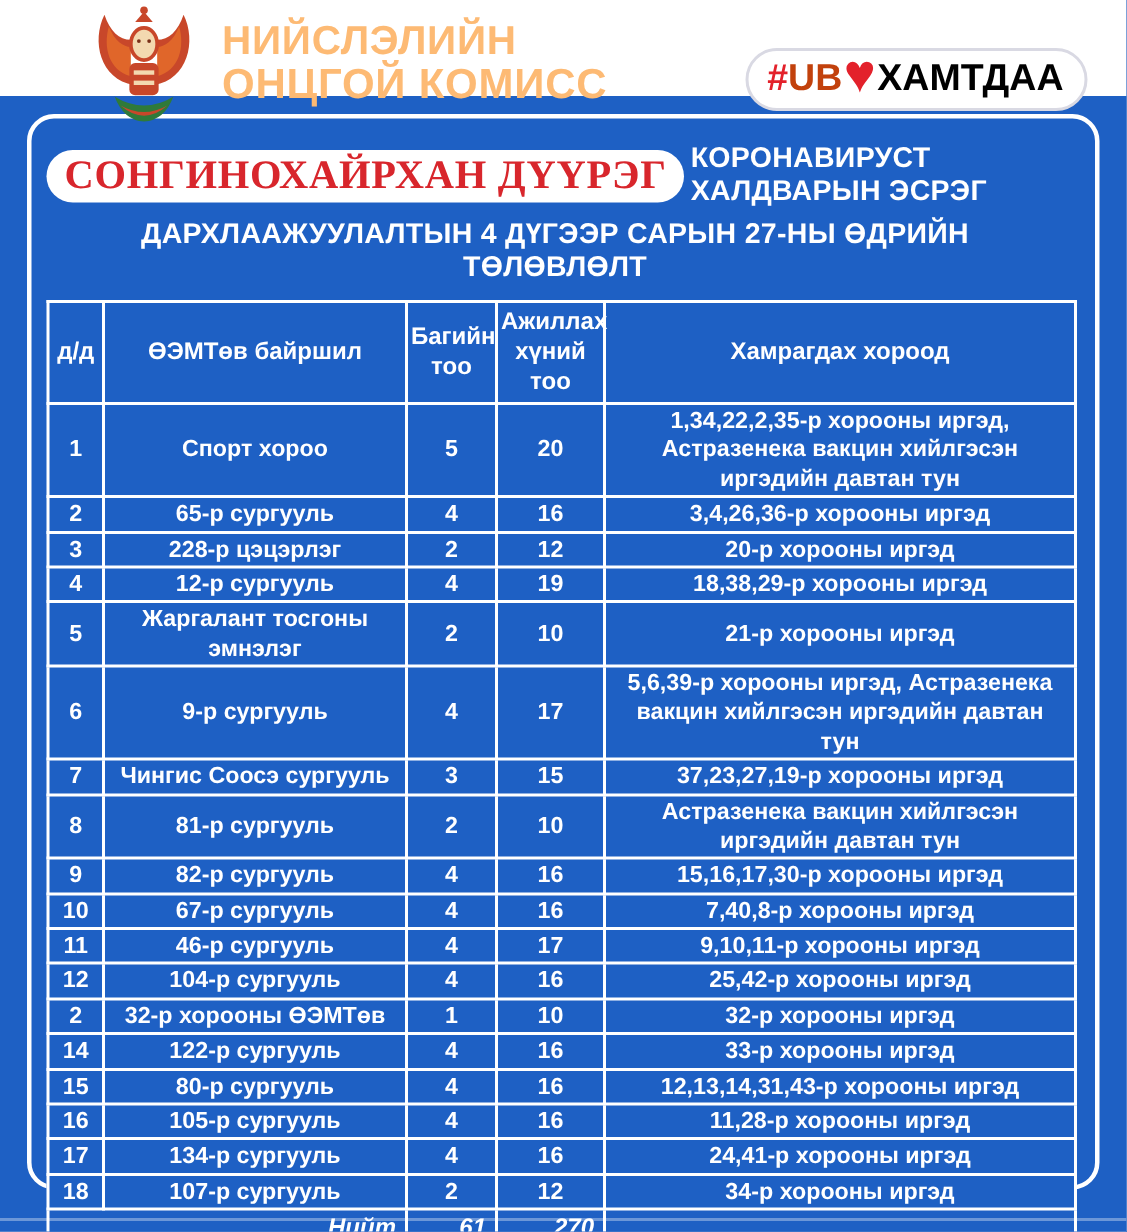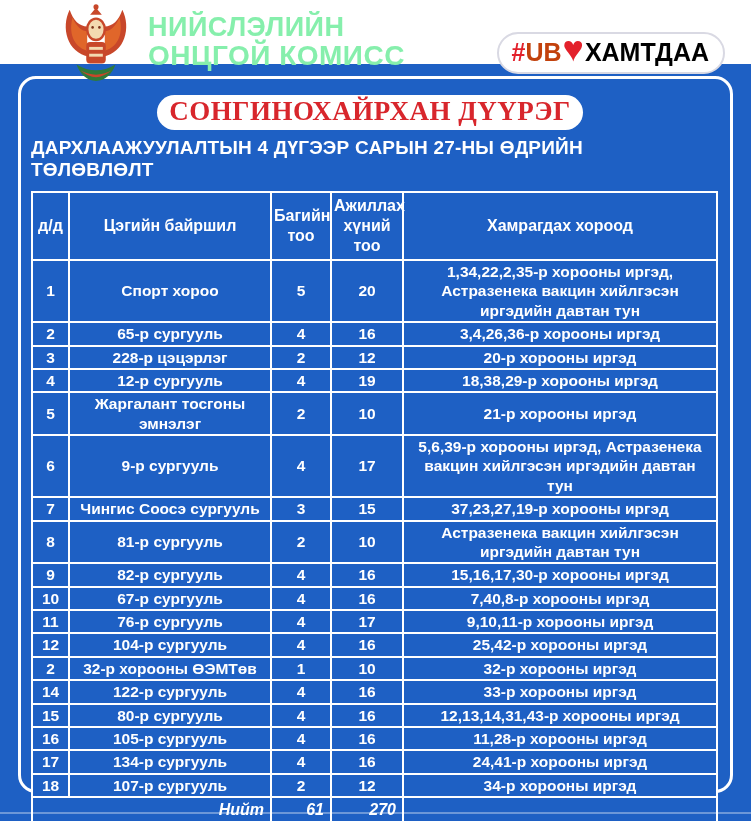--- a/index.html
+++ b/index.html
@@ -4,21 +4,21 @@
 <style>
   * { margin:0; padding:0; box-sizing:border-box; }
   body { background:#e8e8e8; font-family:"Liberation Sans", sans-serif; }
   .page {
     position:relative; width:751px; height:821px; margin:0 auto;
     background:#1e60c4; overflow:hidden;
   }
   
   .topbar { position:absolute; top:0; left:0; width:751px; height:64px; background:#ffffff; }
   .emblem { position:absolute; left:56px; top:2px; width:80px; height:82px; z-index:5; }
-  .org-name { position:absolute; left:148px; top:13px; color:#86efac; line-height:1.05; }
+  .org-name { position:absolute; left:148px; top:13px; color:#fdba74; line-height:1.05; }
   .org-line1 { font-size:27px; font-weight:bold; letter-spacing:0.5px; }
   .org-line2 { font-size:28px; font-weight:bold; letter-spacing:0.5px; }
   .badge {
     position:absolute; right:26px; top:32px; z-index:6;
     background:#ffffff; border:2px solid #d9d9e3; border-radius:22px;
     padding:4px 14px 5px 12px; display:flex; align-items:center;
     font-weight:bold; font-size:25px;
   }
   .badge .hash  { color:#e3212b; }
   .badge .ub    { color:#c2410c; }
@@ -31,21 +31,21 @@
   }
   .title-line1 { display:flex; justify-content:center; align-items:center; gap:4px; margin-top:4px; }
   .district-pill {
     background:#ffffff; border-radius:20px; padding:1px 12px 3px 12px;
     color:#d8262c; font-family:"Liberation Serif", serif; font-weight:bold;
     font-size:27px; letter-spacing:0.5px; white-space:nowrap;
   }
   .title-rest, .title-line2 {
     color:#ffffff; font-weight:bold; font-size:19px; letter-spacing:0.2px;
   }
-  .title-line2 { text-align:left; margin-top:7px; }
+  .title-line2 { text-align:center; margin-top:7px; }
   
   table.sched {
     width:687px; margin:10px auto 0 auto; border-collapse:collapse;
     table-layout:fixed; background:#1e60c4;
   }
   .sched th, .sched td {
     border:2px solid #ffffff; color:#ffffff; padding:1px 6px;
     line-height:1.25; vertical-align:middle;
   }
   .sched th { font-size:16px; font-weight:bold; text-align:center; padding:3px 2px; }
@@ -99,35 +99,36 @@
     <span class="hash">#</span>
       <span class="ub">UB</span>
       <span class="heart">♥</span>
       <span class="togther">ХАМТДАА</span>
   </div>
 
   <div class="panel">
 
     <div class="title-line1">
       <span class="district-pill">СОНГИНОХАЙРХАН ДҮҮРЭГ</span>
+      <span class="title-rest">КОРОНАВИРУСТ ХАЛДВАРЫН ЭСРЭГ</span>
     </div>
     <div class="title-line2">ДАРХЛААЖУУЛАЛТЫН 4 ДҮГЭЭР САРЫН 27-НЫ ӨДРИЙН ТӨЛӨВЛӨЛТ</div>
 
     <table class="sched">
       <colgroup>
         <col class="col-no">
           <col class="col-loc">
           <col class="col-team">
           <col class="col-work">
           <col class="col-khor">
       </colgroup>
       <thead>
         <tr>
           <th>д/д</th>
-          <th>Цэгийн байршил</th>
+          <th>ӨЭМТөв байршил</th>
           <th>Багийн тоо</th>
           <th>Ажиллах хүний тоо</th>
           <th>Хамрагдах хороод</th>
         </tr>
       </thead>
       <tbody>
           <tr>
             <td class="c-no">1</td>
             <td class="c-location">Спорт хороо</td>
             <td class="c-teams">5</td>
@@ -192,21 +193,21 @@
           </tr>
           <tr>
             <td class="c-no">10</td>
             <td class="c-location">67-р сургууль</td>
             <td class="c-teams">4</td>
             <td class="c-workers">16</td>
             <td class="c-khoroos">7,40,8-р хорооны иргэд</td>
           </tr>
           <tr>
             <td class="c-no">11</td>
-            <td class="c-location">76-р сургууль</td>
+            <td class="c-location">46-р сургууль</td>
             <td class="c-teams">4</td>
             <td class="c-workers">17</td>
             <td class="c-khoroos">9,10,11-р хорооны иргэд</td>
           </tr>
           <tr>
             <td class="c-no">12</td>
             <td class="c-location">104-р сургууль</td>
             <td class="c-teams">4</td>
             <td class="c-workers">16</td>
             <td class="c-khoroos">25,42-р хорооны иргэд</td>

